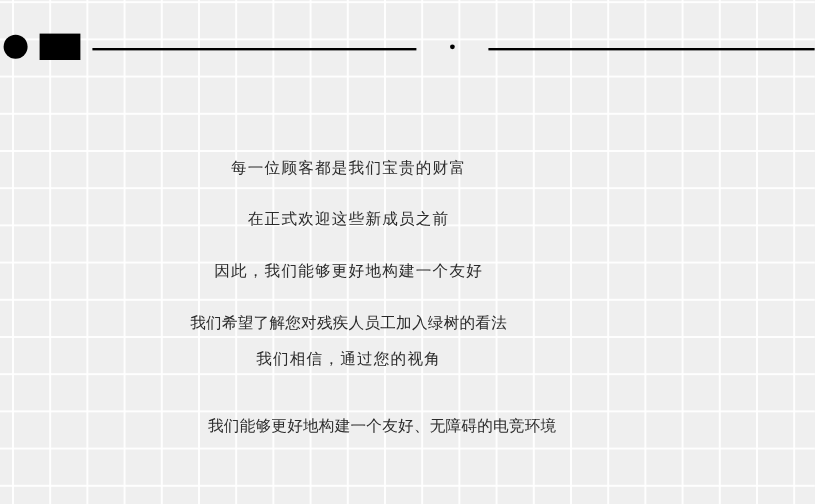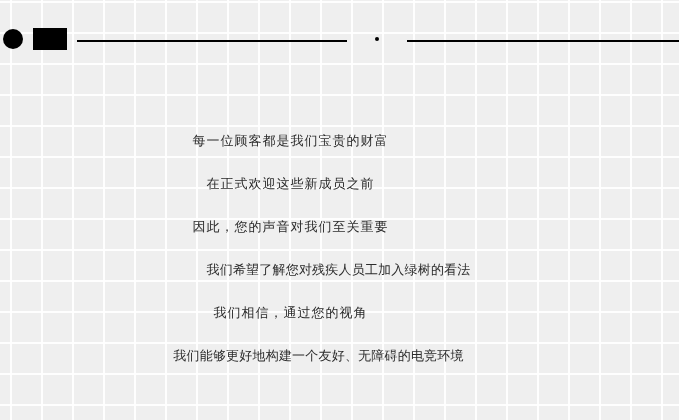--- a/index.html
+++ b/index.html
@@ -74,33 +74,33 @@
       text-align: center;
       font-size: 13px;
       letter-spacing: 1px;
       color: #2b2b2b;
       line-height: 16px;
       white-space: nowrap;
     }
     .l1 { top: 133px; }
     .l2 { top: 176px; }
     .l3 { top: 219px; }
-    .l4 { top: 262px; letter-spacing: 0.2px; margin-left: 48px; }
-    .l5 { top: 305px; }
+    .l4 { top: 262px; letter-spacing: 0.2px; }
+    .l5 { top: 292px; }
     .l6 { top: 348px; letter-spacing: 0.2px; margin-left: 28px; }
   </style>
 </head>
 <body>
 
 <div class="deco-circle"></div>
 <div class="deco-rect"></div>
 <div class="line-left"></div>
 <div class="center-dot"></div>
 <div class="line-right"></div>
 
 <div class="content">
   <div class="text-line l1">每一位顾客都是我们宝贵的财富</div>
   <div class="text-line l2">在正式欢迎这些新成员之前</div>
-  <div class="text-line l3">因此，您的声音对我们至关重要</div>
+  <div class="text-line l3">因此，我们能够更好地构建一个友好</div>
   <div class="text-line l4">我们希望了解您对残疾人员工加入绿树的看法</div>
   <div class="text-line l5">我们相信，通过您的视角</div>
   <div class="text-line l6">我们能够更好地构建一个友好、无障碍的电竞环境</div>
 </div>
 
 </body></html>

